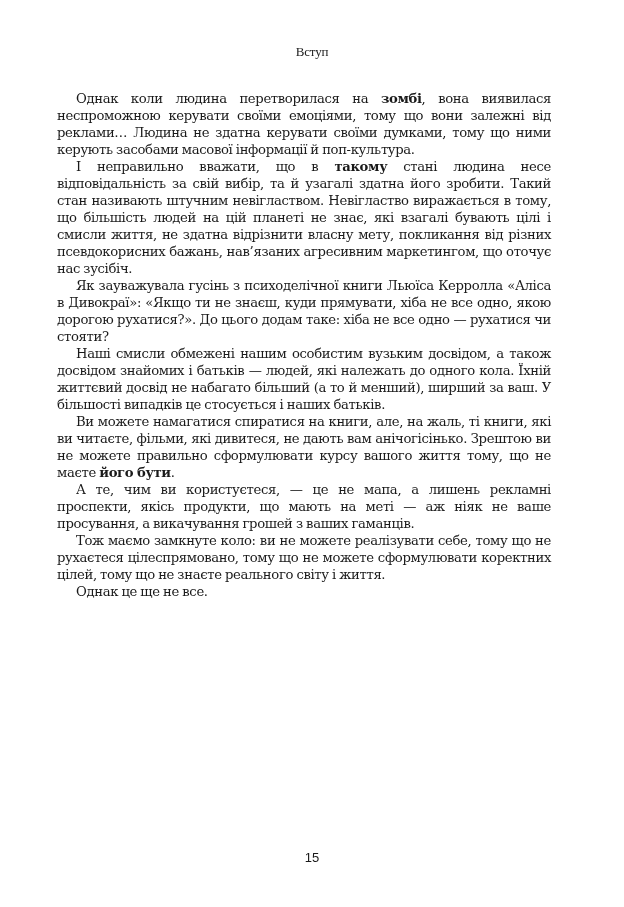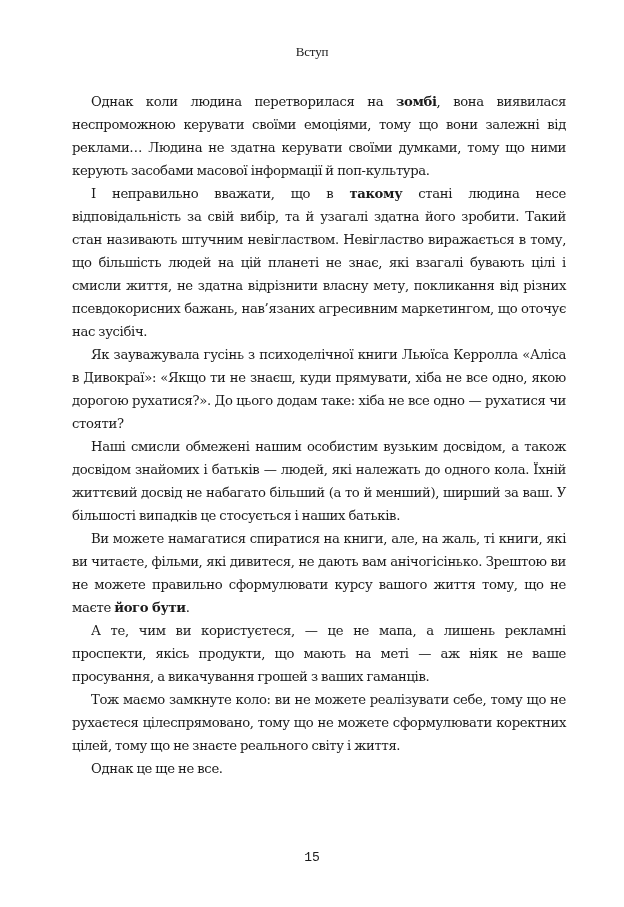--- a/index.html
+++ b/index.html
@@ -5,35 +5,35 @@
   html, body { margin: 0; padding: 0; background: #ffffff; }
   body { width: 624px; height: 907px; position: relative; overflow: hidden; }
   .page { position: absolute; left: 0; top: 0; width: 624px; height: 783px; background: #fff; }
   .running-head {
     position: absolute; left: 0; width: 624px; top: 44px;
     text-align: center;
     font-family: "Liberation Serif", serif;
     font-size: 13px; color: #1a1a1a; letter-spacing: -0.2px;
   }
   .body-text {
-    position: absolute; left: 72px; top: 90px; width: 494px;
+    position: absolute; left: 57px; top: 90px; width: 494px;
     font-family: "DejaVu Serif", serif;
     font-size: 13.2px;
-    line-height: 23px;
+    line-height: 17px;
     color: #1a1a1a;
     text-align: justify;
     letter-spacing: -0.35px;
     word-spacing: -0.5px;
   }
   .body-text p { margin: 0; text-indent: 19px; }
   .body-text b { font-weight: bold; }
   .folio {
     position: absolute; left: 0; width: 624px; top: 850px;
     text-align: center;
-    font-family: Liberation Mono, monospace;
+    font-family: Liberation Sans, sans-serif;
     font-size: 13px; color: #1a1a1a;
   }
 </style>
 </head>
 <body>
 
 <div class="page">
   <div class="running-head">Вступ</div>
 
   <div class="body-text">

